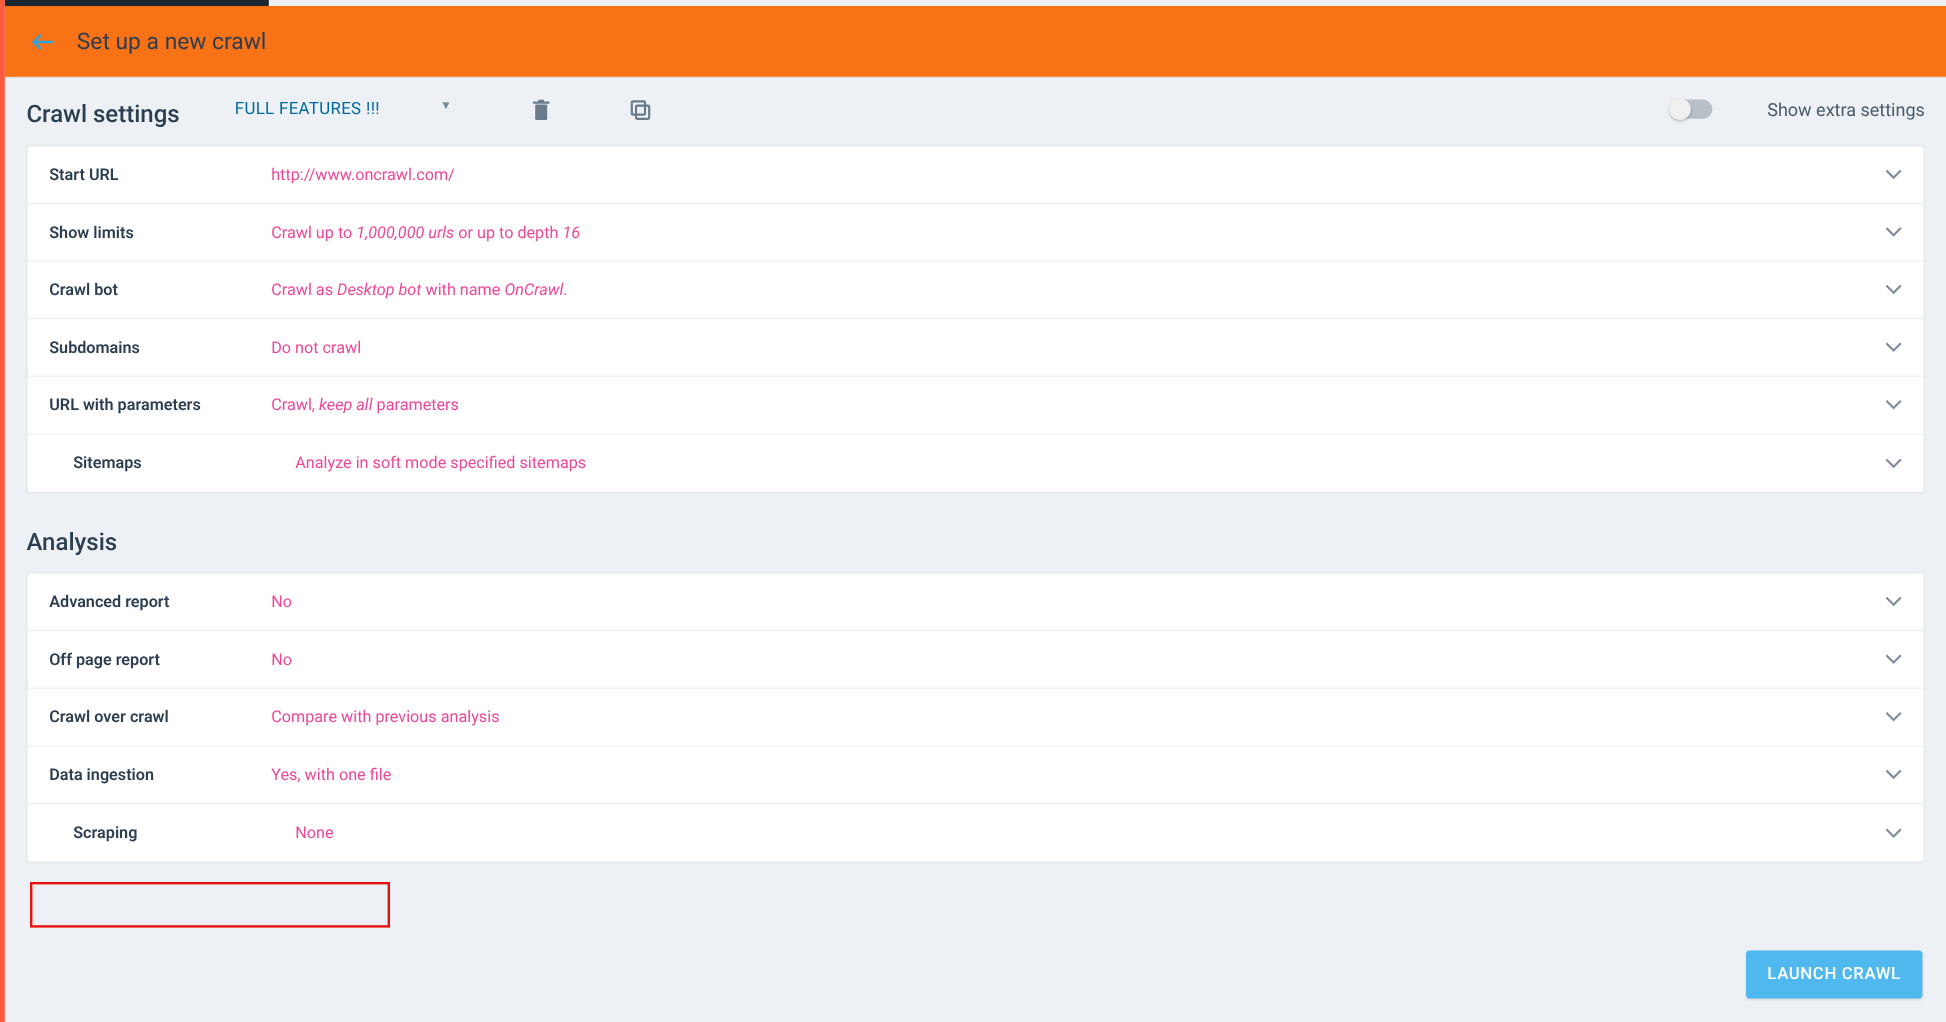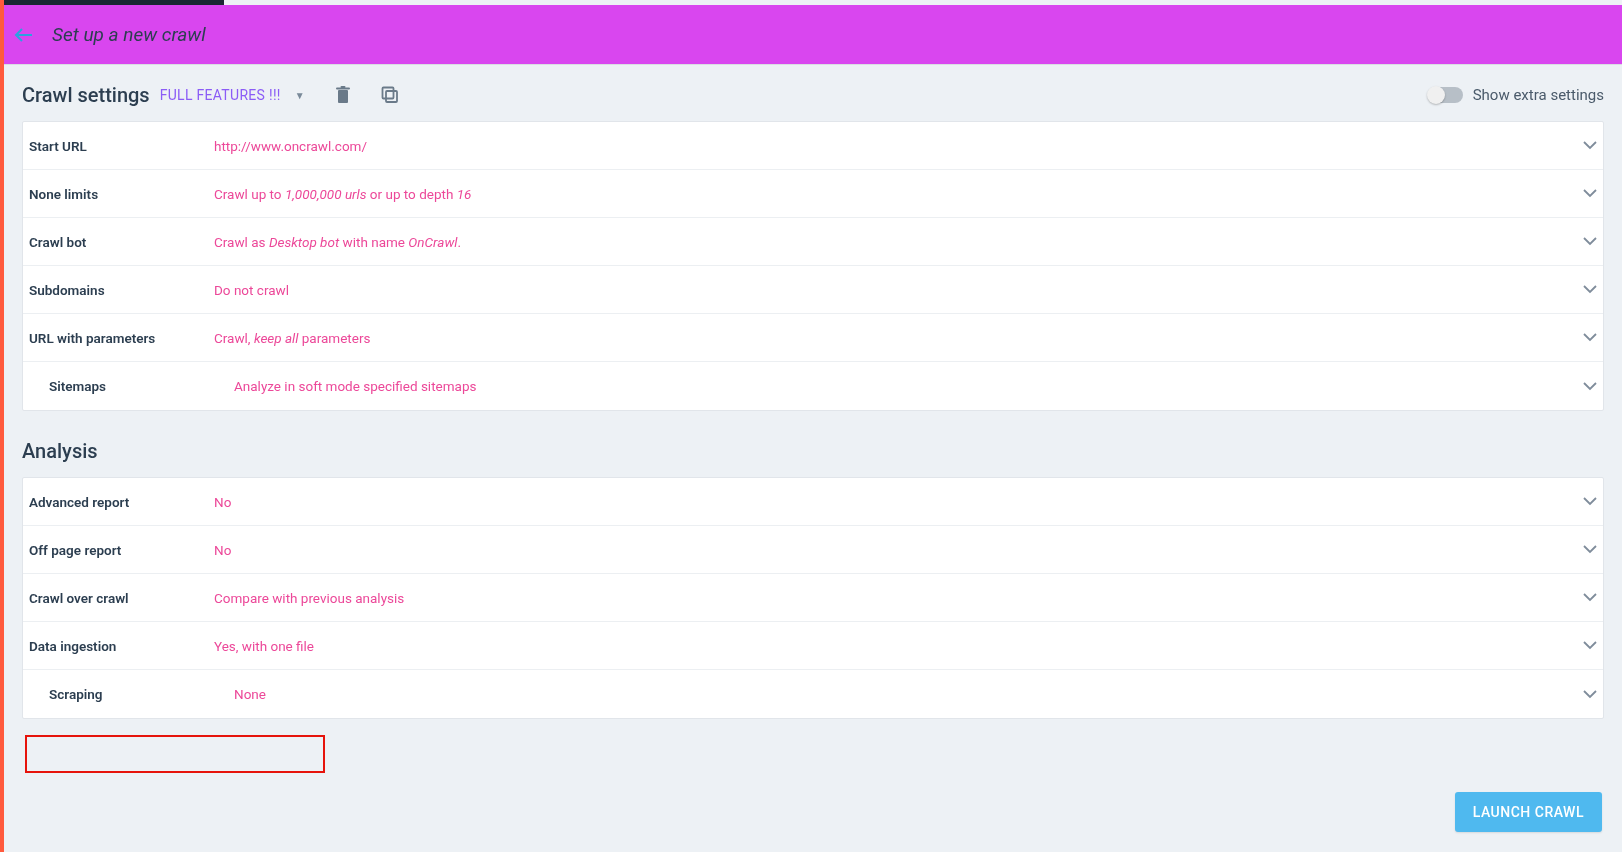--- a/index.html
+++ b/index.html
@@ -19,58 +19,57 @@
     height: 100%;
     background: #ff5a3d;
   }
   .topstrip {
     height: 5px;
     background: #1a2733;
     width: 220px;
     margin-left: 4px;
   }
   .header {
-    background: #d946ef;
+    background: #f97316;
     height: 60px;
     border-bottom: 1px solid #d9dee3;
     display: flex;
     align-items: center;
-    padding-left: 10px;
+    padding-left: 22px;
     margin-left: 4px;
-    font-style: italic;
   }
   .back-arrow {
     color: #2aa3e0;
     font-size: 20px;
     margin-right: 18px;
     cursor: pointer;
   }
   .header-title {
     font-size: 19px;
     color: #2c3e50;
     font-weight: 400;
   }
   .content {
     padding: 18px;
     margin-left: 4px;
   }
   .toolbar {
     display: flex;
-    align-items: center;
     margin-bottom: 14px;
+    gap: 36px;
   }
   .toolbar-title {
     font-size: 20px;
     color: #2c3e50;
     font-weight: 500;
     margin-right: 10px;
   }
   .dropdown-label {
     font-size: 14px;
-    color: #8b5cf6;
+    color: #0369a1;
     letter-spacing: 0.3px;
   }
   .dropdown-caret {
     color: #7a8a99;
     font-size: 10px;
     margin-left: 14px;
     cursor: pointer;
   }
   .tb-icon {
     color: #6a7a89;
@@ -100,21 +99,21 @@
     color: #4a5a6a;
   }
   .panel {
     background: #ffffff;
     border: 1px solid #e1e5ea;
     border-radius: 2px;
   }
   .row {
     display: flex;
     align-items: center;
-    padding: 0 6px;
+    padding: 0 18px;
     height: 48px;
     border-bottom: 1px solid #eceff2;
     cursor: pointer;
   }
   .row:last-child { border-bottom: none; margin-left: 20px; }
   .row-label {
     width: 185px;
     font-size: 13.5px;
     font-weight: 600;
     color: #2c3e50;
@@ -201,21 +200,21 @@
       <div class="row">
         <div class="row-label">Start URL</div>
         <div class="row-value">http://www.oncrawl.com/</div>
         <div class="row-chevron">
           <svg width="14" height="9" viewBox="0 0 14 9" fill="none" stroke="#7f8c9b" stroke-width="1.8">
             <polyline points="1,1 7,7 13,1"></polyline>
           </svg>
         </div>
       </div>
       <div class="row">
-        <div class="row-label">None limits</div>
+        <div class="row-label">Show limits</div>
         <div class="row-value">Crawl up to <em>1,000,000 urls</em> or up to depth <em>16</em></div>
         <div class="row-chevron">
           <svg width="14" height="9" viewBox="0 0 14 9" fill="none" stroke="#7f8c9b" stroke-width="1.8">
             <polyline points="1,1 7,7 13,1"></polyline>
           </svg>
         </div>
       </div>
       <div class="row">
         <div class="row-label">Crawl bot</div>
         <div class="row-value">Crawl as <em>Desktop bot</em> with name <em>OnCrawl</em>.</div>

